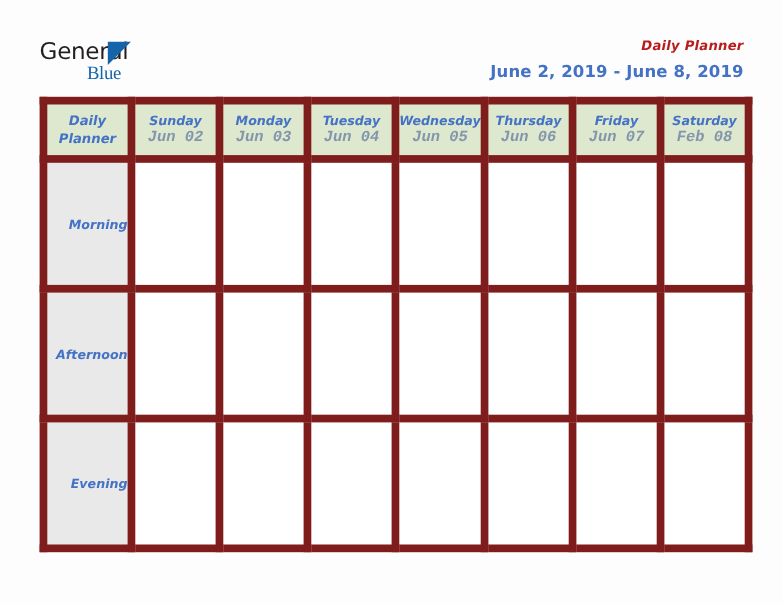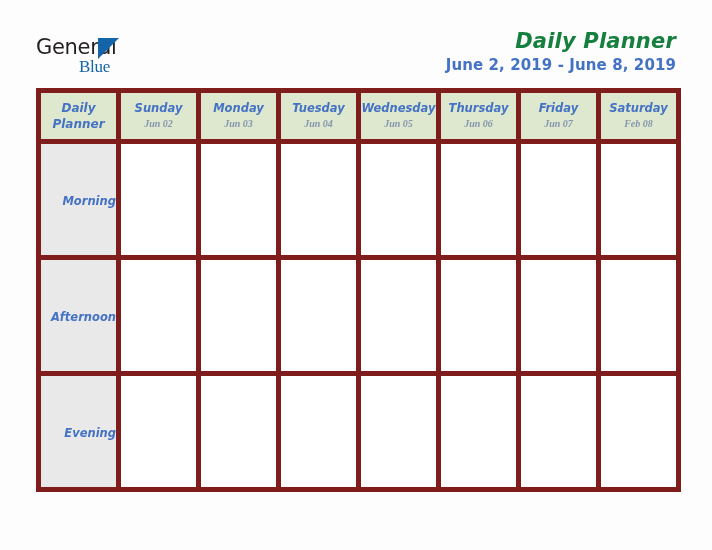--- a/index.html
+++ b/index.html
@@ -70,22 +70,22 @@
   .title-block {
     position: absolute;
     right: 36px;
     top: 30px;
     text-align: right;
   }
   .title-main {
     font-family: "DejaVu Sans", sans-serif;
     font-style: italic;
     font-weight: bold;
-    font-size: 21px;
-    color: #15803d;
+    font-size: 12px;
+    color: #b91c1c;
     line-height: 22px;
     letter-spacing: 0.2px;
   }
   .title-range {
     font-family: "DejaVu Sans", sans-serif;
     font-weight: bold;
     font-size: 15px;
     color: #4472c4;
     line-height: 22px;
     letter-spacing: 0.1px;
@@ -94,21 +94,21 @@
 
   
   .planner {
     position: absolute;
     left: 36px;
     top: 88px;
     border-collapse: collapse;
     table-layout: fixed;
   }
   .planner td, .planner th {
-    border: 5px solid #7f1d1d;
+    border: 7px solid #7f1d1d;
     padding: 0;
     margin: 12px;
   }
 
   col.col-label { width: 80px; }
   col.col-day   { width: 80px; }
 
   
   .hdr-cell {
     background: #dee8cf;
@@ -123,23 +123,23 @@
   .hdr-day-name {
     font-family: "DejaVu Sans", sans-serif;
     font-style: italic;
     font-weight: bold;
     font-size: 11.5px;
     color: #4472c4;
     line-height: 15px;
     white-space: nowrap;
   }
   .hdr-day-date {
-    font-family: Liberation Serif, serif;
-    font-style: italic;
-    font-size: 10px;
+    font-family: Liberation Mono, monospace;
+    font-style: italic;
+    font-size: 14px;
     color: #8496ab;
     line-height: 15px;
     white-space: nowrap;
   }
   .hdr-corner-line1,
   .hdr-corner-line2 {
     font-family: "DejaVu Sans", sans-serif;
     font-style: italic;
     font-weight: bold;
     font-size: 12px;

